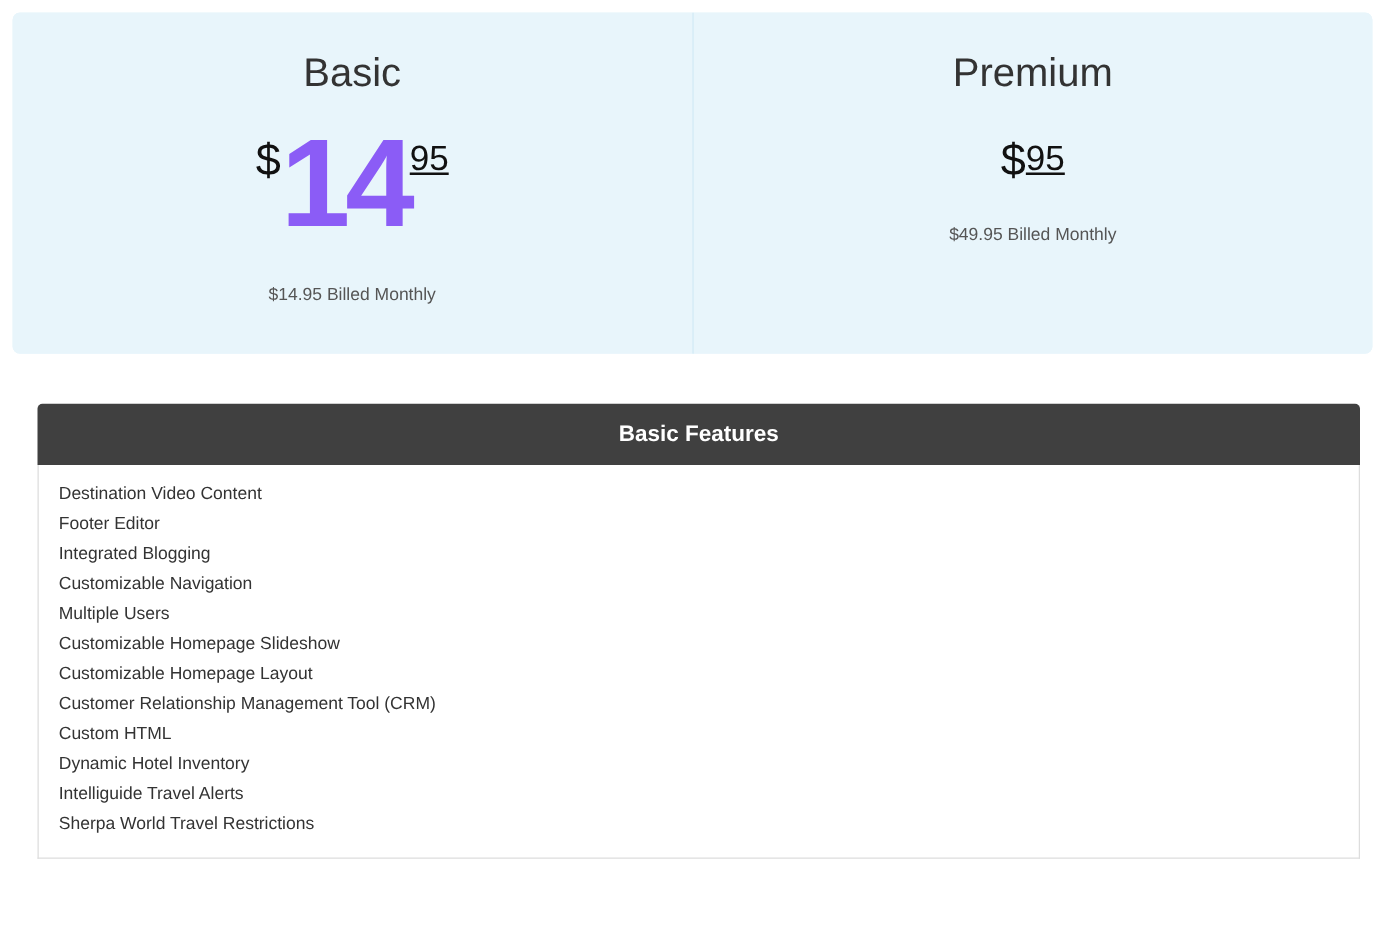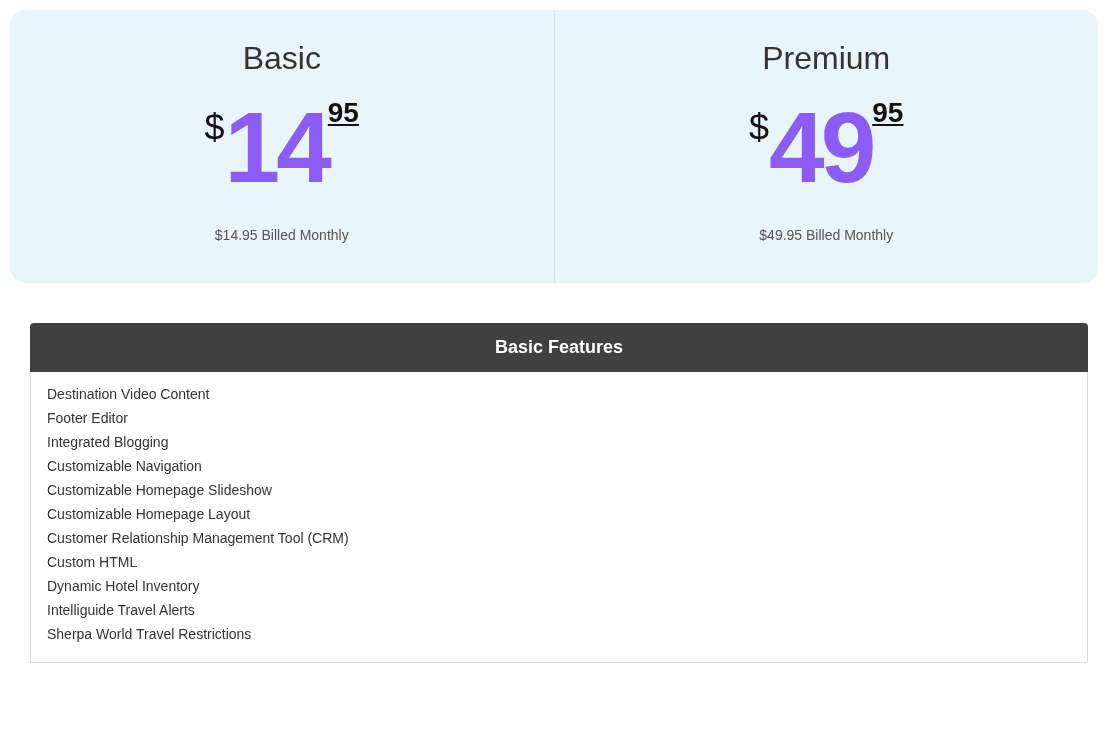--- a/index.html
+++ b/index.html
@@ -7,21 +7,21 @@
       font-family: Arial, sans-serif;
       background: #fff;
       color: #333;
       font-size: 14px;
     }
 
     
     .pricing-section {
       display: flex;
       background: #e8f5fb;
-      border-radius: 16px;
+      border-radius: 6px;
       margin: 10px;
       overflow: hidden;
     }
 
     .plan-card {
       flex: 1;
       padding: 30px 20px 40px;
       text-align: center;
       position: relative;
     }
@@ -59,21 +59,22 @@
     .price-main {
       font-size: 100px;
       font-weight: 900;
       line-height: 1;
       color: #8b5cf6;
       letter-spacing: -4px;
     }
 
     .price-cents {
       font-size: 28px;
-      font-weight: 700;
+      font-weight: 400;
+      margin-top: 14px;
       color: #111;
       text-decoration: underline;
     }
 
     .price-billed {
       font-size: 14px;
       color: #555;
       margin-top: 10px;
     }
 
@@ -140,37 +141,37 @@
       <span class="price-main">14</span>
       <span class="price-cents">95</span>
     </div>
     <div class="price-billed">$14.95 Billed Monthly</div>
   </div>
 
   <div class="plan-card premium">
     <div class="plan-title">Premium</div>
     <div class="price-display">
       <span class="price-dollar">$</span>
-      <span class="price-main">49</span>
       <span class="price-cents">95</span>
     </div>
     <div class="price-billed">$49.95 Billed Monthly</div>
   </div>
 </div>
 
 <div class="features-section">
 
 
   <div class="features-right">
     <div class="features-right-header">Basic Features</div>
     <ul>
     <li>Destination Video Content</li>
         <li>Footer Editor</li>
         <li>Integrated Blogging</li>
         <li>Customizable Navigation</li>
+        <li>Multiple Users</li>
         <li>Customizable Homepage Slideshow</li>
         <li>Customizable Homepage Layout</li>
         <li>Customer Relationship Management Tool (CRM)</li>
         <li>Custom HTML</li>
         <li>Dynamic Hotel Inventory</li>
         <li>Intelliguide Travel Alerts</li>
         <li>Sherpa World Travel Restrictions</li>
       </ul>
   </div>
 </div>

